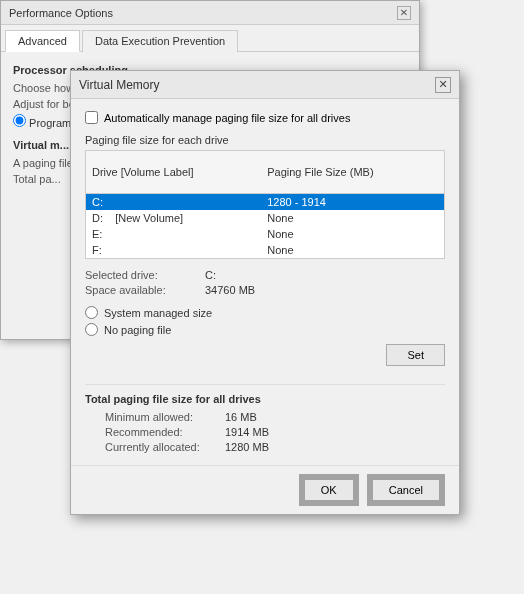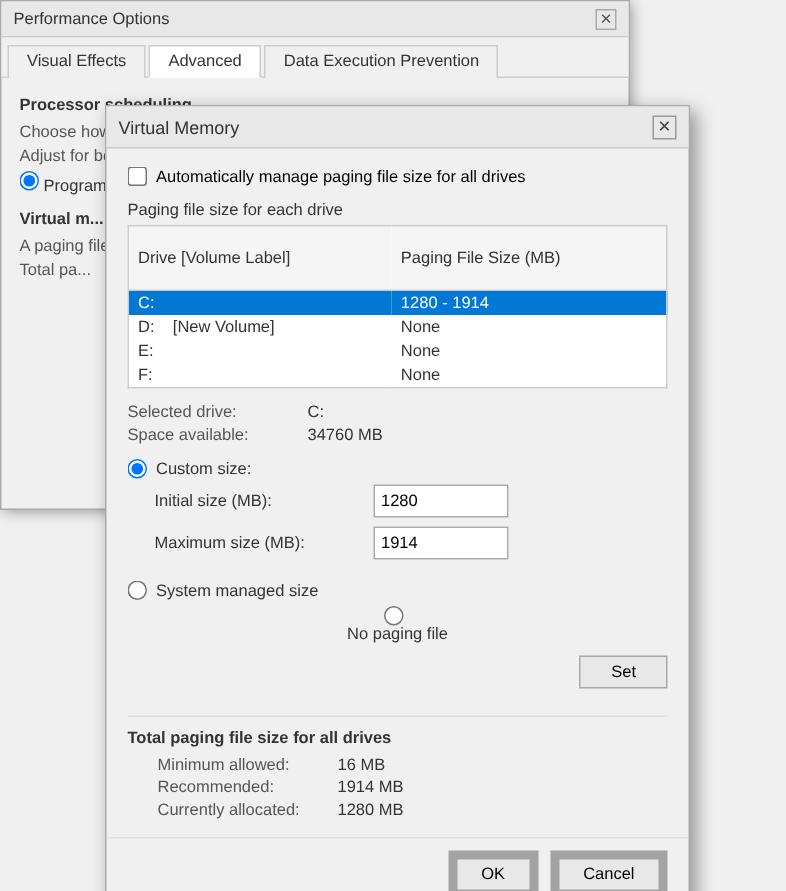--- a/index.html
+++ b/index.html
@@ -251,21 +251,20 @@
   </style>
 </head>
 <body>
 
 <div class="perf-window">
   <div class="perf-titlebar">
     <span class="perf-titlebar-title">Performance Options</span>
     <div class="perf-titlebar-close">✕</div>
   </div>
   <div class="perf-tabs">
-    <div class="perf-tab">Visual Effects</div>
     <div class="perf-tab active">Advanced</div>
     <div class="perf-tab">Data Execution Prevention</div>
   </div>
   <div class="perf-content">
     <div class="perf-section-title">Processor scheduling</div>
     <div class="perf-text">Choose how to allocate processor resources.</div>
     <div class="perf-text">Adjust for best performance of:</div>
     <div class="perf-radio">
       <input type="radio" checked="" style=""> <span>Programs</span>
     </div>
@@ -319,38 +318,26 @@
       </tbody>
     </table>
 
     <div class="vm-info-grid">
       <span class="vm-info-label">Selected drive:</span>
       <span>C:</span>
       <span class="vm-info-label">Space available:</span>
       <span>34760 MB</span>
     </div>
 
-    <div class="vm-radio-group">
-      <div class="vm-radio-row">
-        <input type="radio" name="paging-size" checked="" style="">
-        <span>Custom size:</span>
-      </div>
-      <div class="vm-size-grid clearfix">
-        <span class="vm-size-label">Initial size (MB):</span>
-        <input class="vm-size-input" type="text" value="1280" style="">
-        <span class="vm-size-label">Maximum size (MB):</span>
-        <input class="vm-size-input" type="text" value="1914" style="">
-      </div>
-    </div>
 
     <div class="vm-radio-row">
       <input type="radio" name="paging-size" style="">
       <span>System managed size</span>
     </div>
-    <div class="vm-radio-row" style="margin-bottom:8px;flex-direction:column;">
+    <div class="vm-radio-row" style="margin-bottom:8px;">
       <input type="radio" name="paging-size" style="">
       <span>No paging file</span>
     </div>
 
     <div class="clearfix">
       <button class="vm-set-btn">Set</button>
     </div>
 
     <div class="vm-total-section">
       <div class="vm-total-title">Total paging file size for all drives</div>

